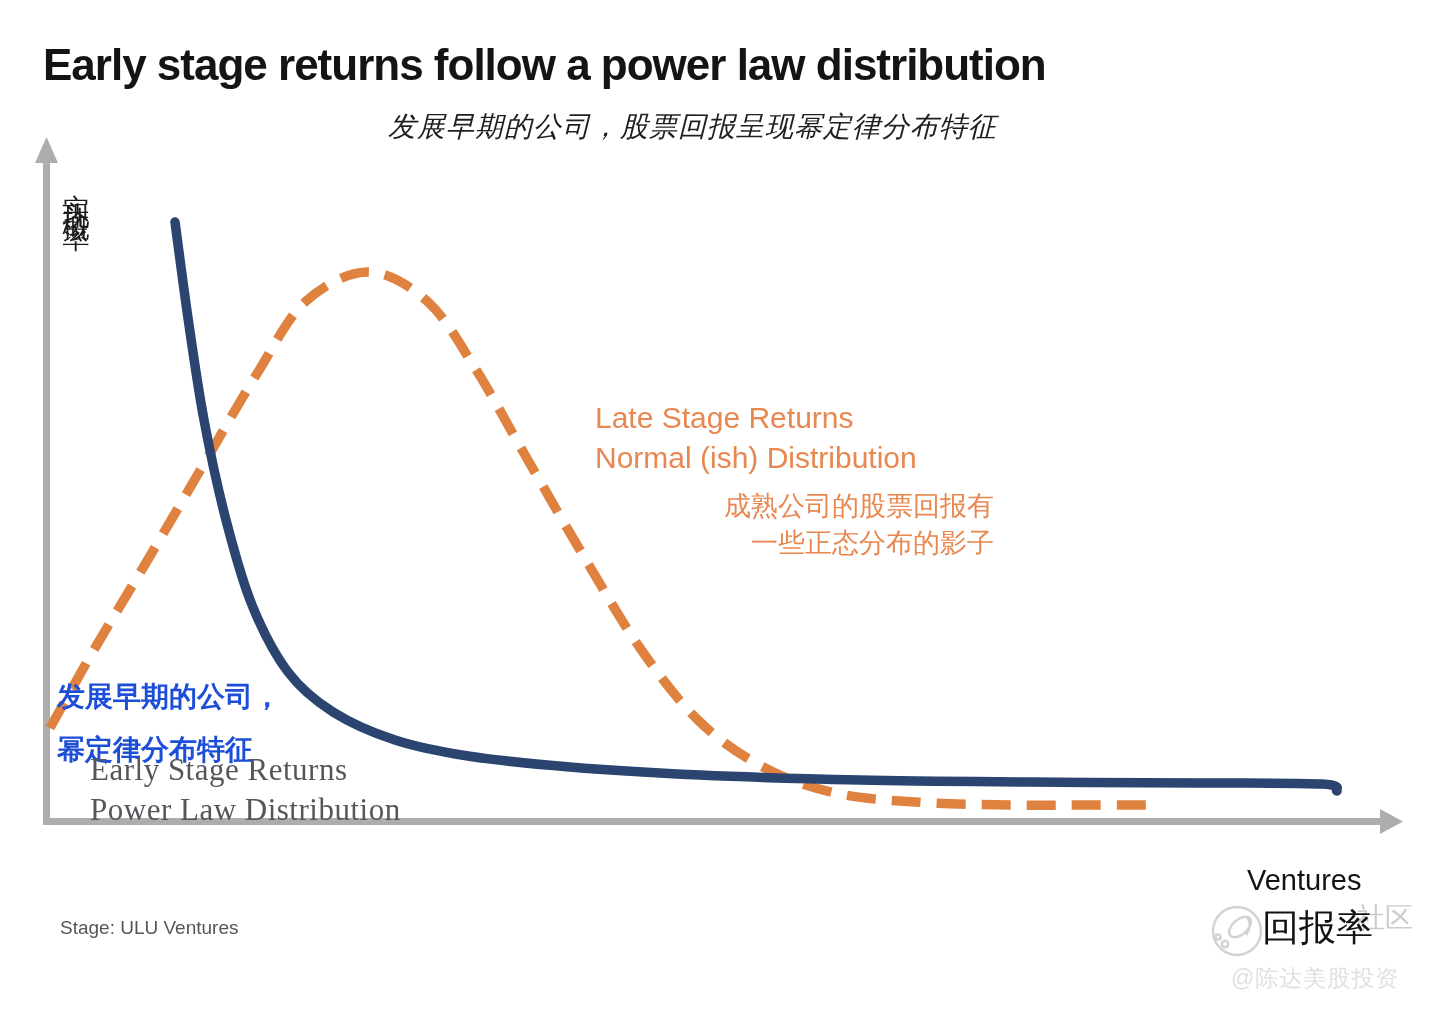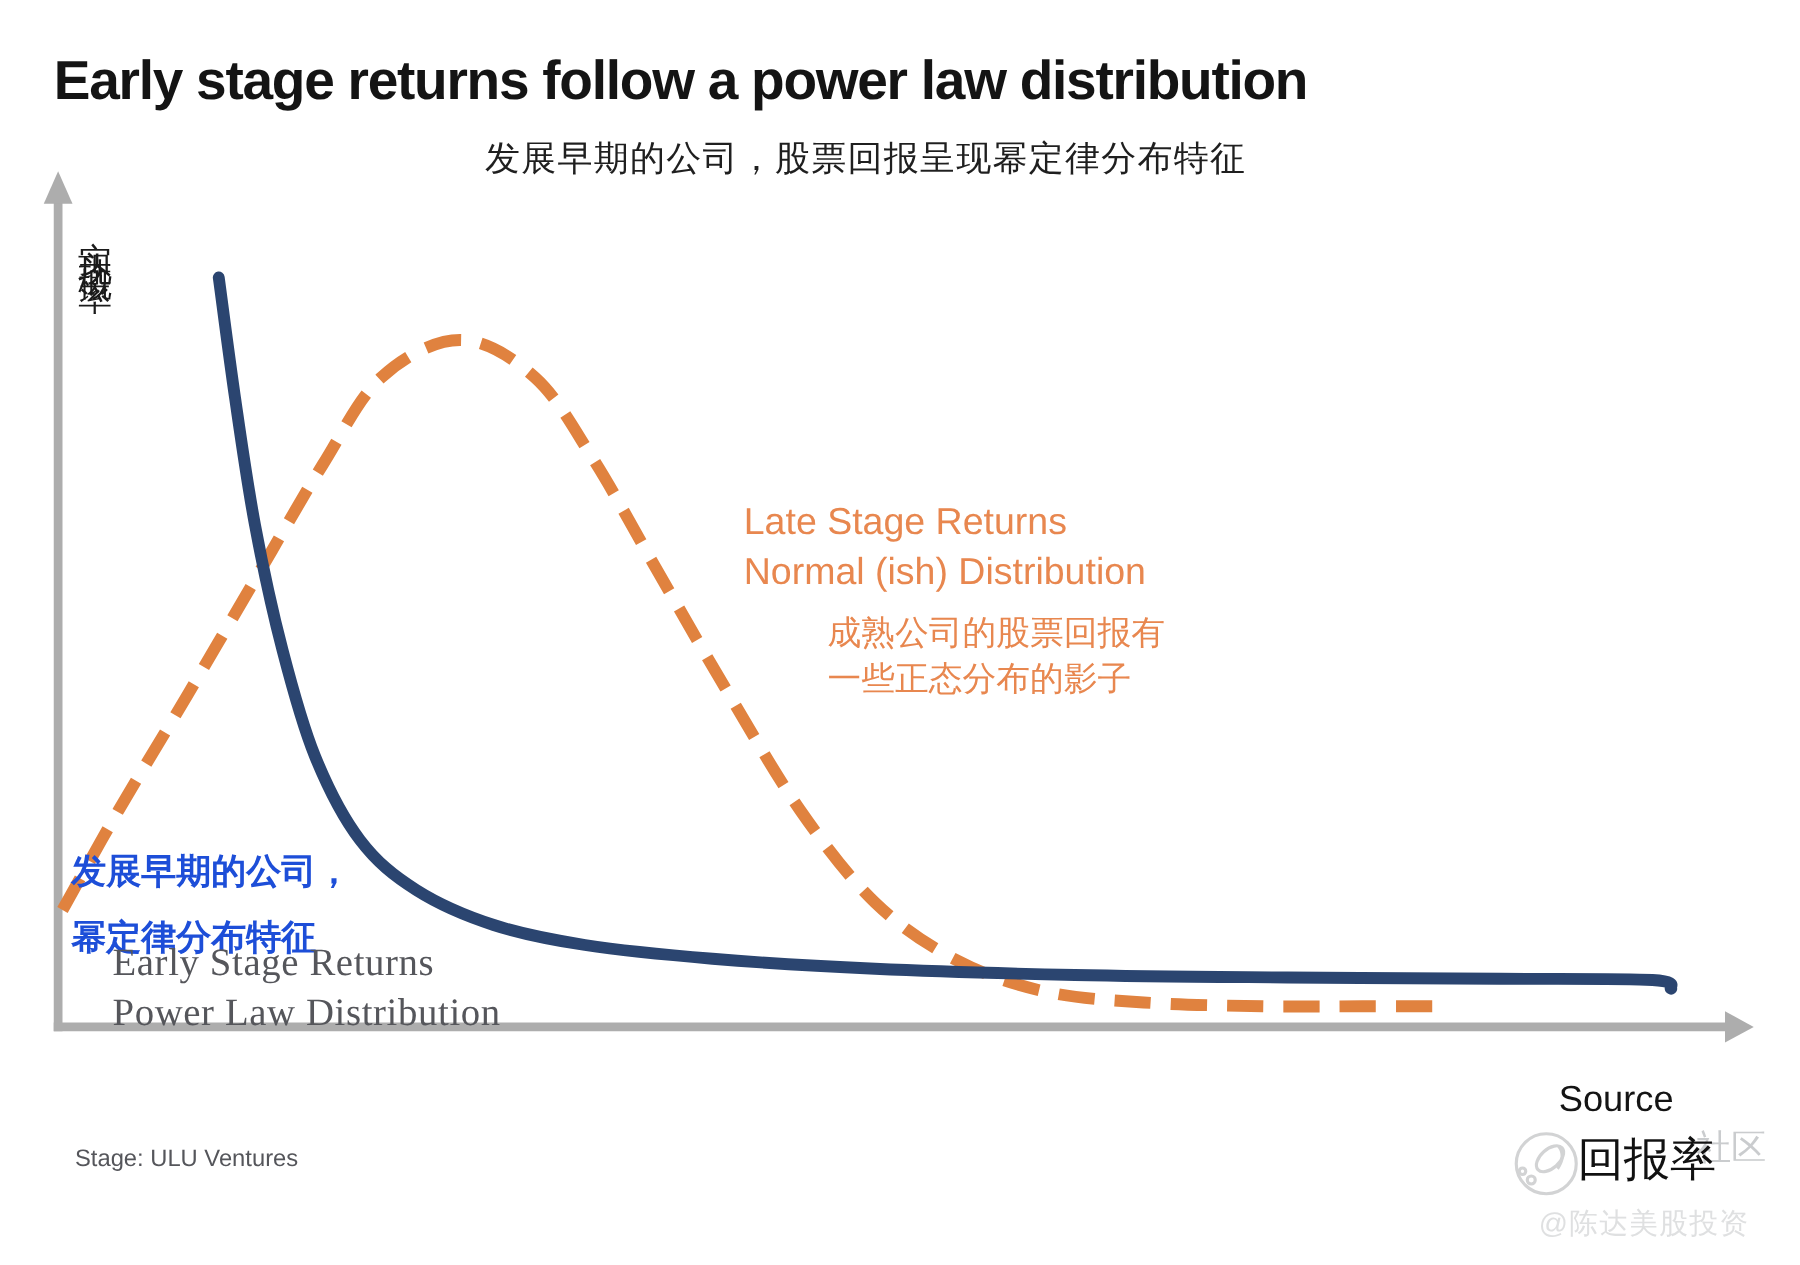--- a/index.html
+++ b/index.html
@@ -8,27 +8,27 @@
     font-family:"Liberation Sans","DejaVu Sans",sans-serif;
   }
   .abs{position:absolute;}
   .pre{white-space:pre-line;margin-top:24px;}
   #chart-svg{position:absolute;left:0;top:0;width:1440px;height:1012px;}
   .title{
     left:43px;top:40px;font-size:44px;font-weight:800;letter-spacing:-1px;
     color:#141414;
     text-align:right;
   }
-  .subtitle{left:388px;top:108px;font-size:28px;color:#1f1f1f;letter-spacing:1px;}
+  .subtitle{left:388px;top:108px;font-size:28px;color:#1f1f1f;letter-spacing:1px;font-style:italic;}
   .y-label{
     left:58px;top:172px;font-size:27px;color:#1a1a1a;
     writing-mode:vertical-rl;text-orientation:upright;letter-spacing:10px;
   }
   .late-label{left:595px;top:374px;font-size:30px;line-height:40px;color:#E8874F;}
-  .late-note{left:662px;top:464px;width:332px;font-size:27px;line-height:37px;color:#E8874F;text-align:left;}
+  .late-note{left:662px;top:464px;width:332px;font-size:27px;line-height:37px;color:#E8874F;text-align:right;}
   .early-note{left:57px;top:646px;font-size:28px;line-height:53px;color:#1d4ed8;font-weight:bold;}
   .early-label{left:90px;top:726px;font-size:31px;line-height:40px;color:#55565B;letter-spacing:.5px;font-family:Liberation Serif, serif;}
   .x-label-en{left:1247px;top:864px;font-size:29px;font-weight:500;color:#141414;}
   .x-label-cn{left:1262px;top:903px;font-size:37px;font-weight:500;color:#111111;z-index:3;}
   .source{left:60px;top:917px;font-size:19px;color:#55565B;}
   .wm-text{left:1357px;top:899px;font-size:28px;color:#caccce;z-index:2;}
   .wm-handle{left:1231px;top:963px;font-size:23px;color:#dfe0e1;letter-spacing:1px;z-index:2;}
 </style>
 </head>
 <body>
@@ -58,18 +58,18 @@
 
 <div class="abs late-label pre">Late Stage Returns
 Normal (ish) Distribution</div>
 <div class="abs late-note pre">成熟公司的股票回报有
 一些正态分布的影子</div>
 <div class="abs early-note pre">发展早期的公司，
 幂定律分布特征</div>
 <div class="abs early-label pre">Early Stage Returns
 Power Law Distribution</div>
 
-<div class="abs x-label-en">Source</div>
+<div class="abs x-label-en">Ventures</div>
 <div class="abs x-label-cn">回报率</div>
 
 <div class="abs source">Stage: ULU Ventures</div>
 <div class="abs wm-text">社区</div>
 <div class="abs wm-handle">@陈达美股投资</div>
 
 </body></html>

